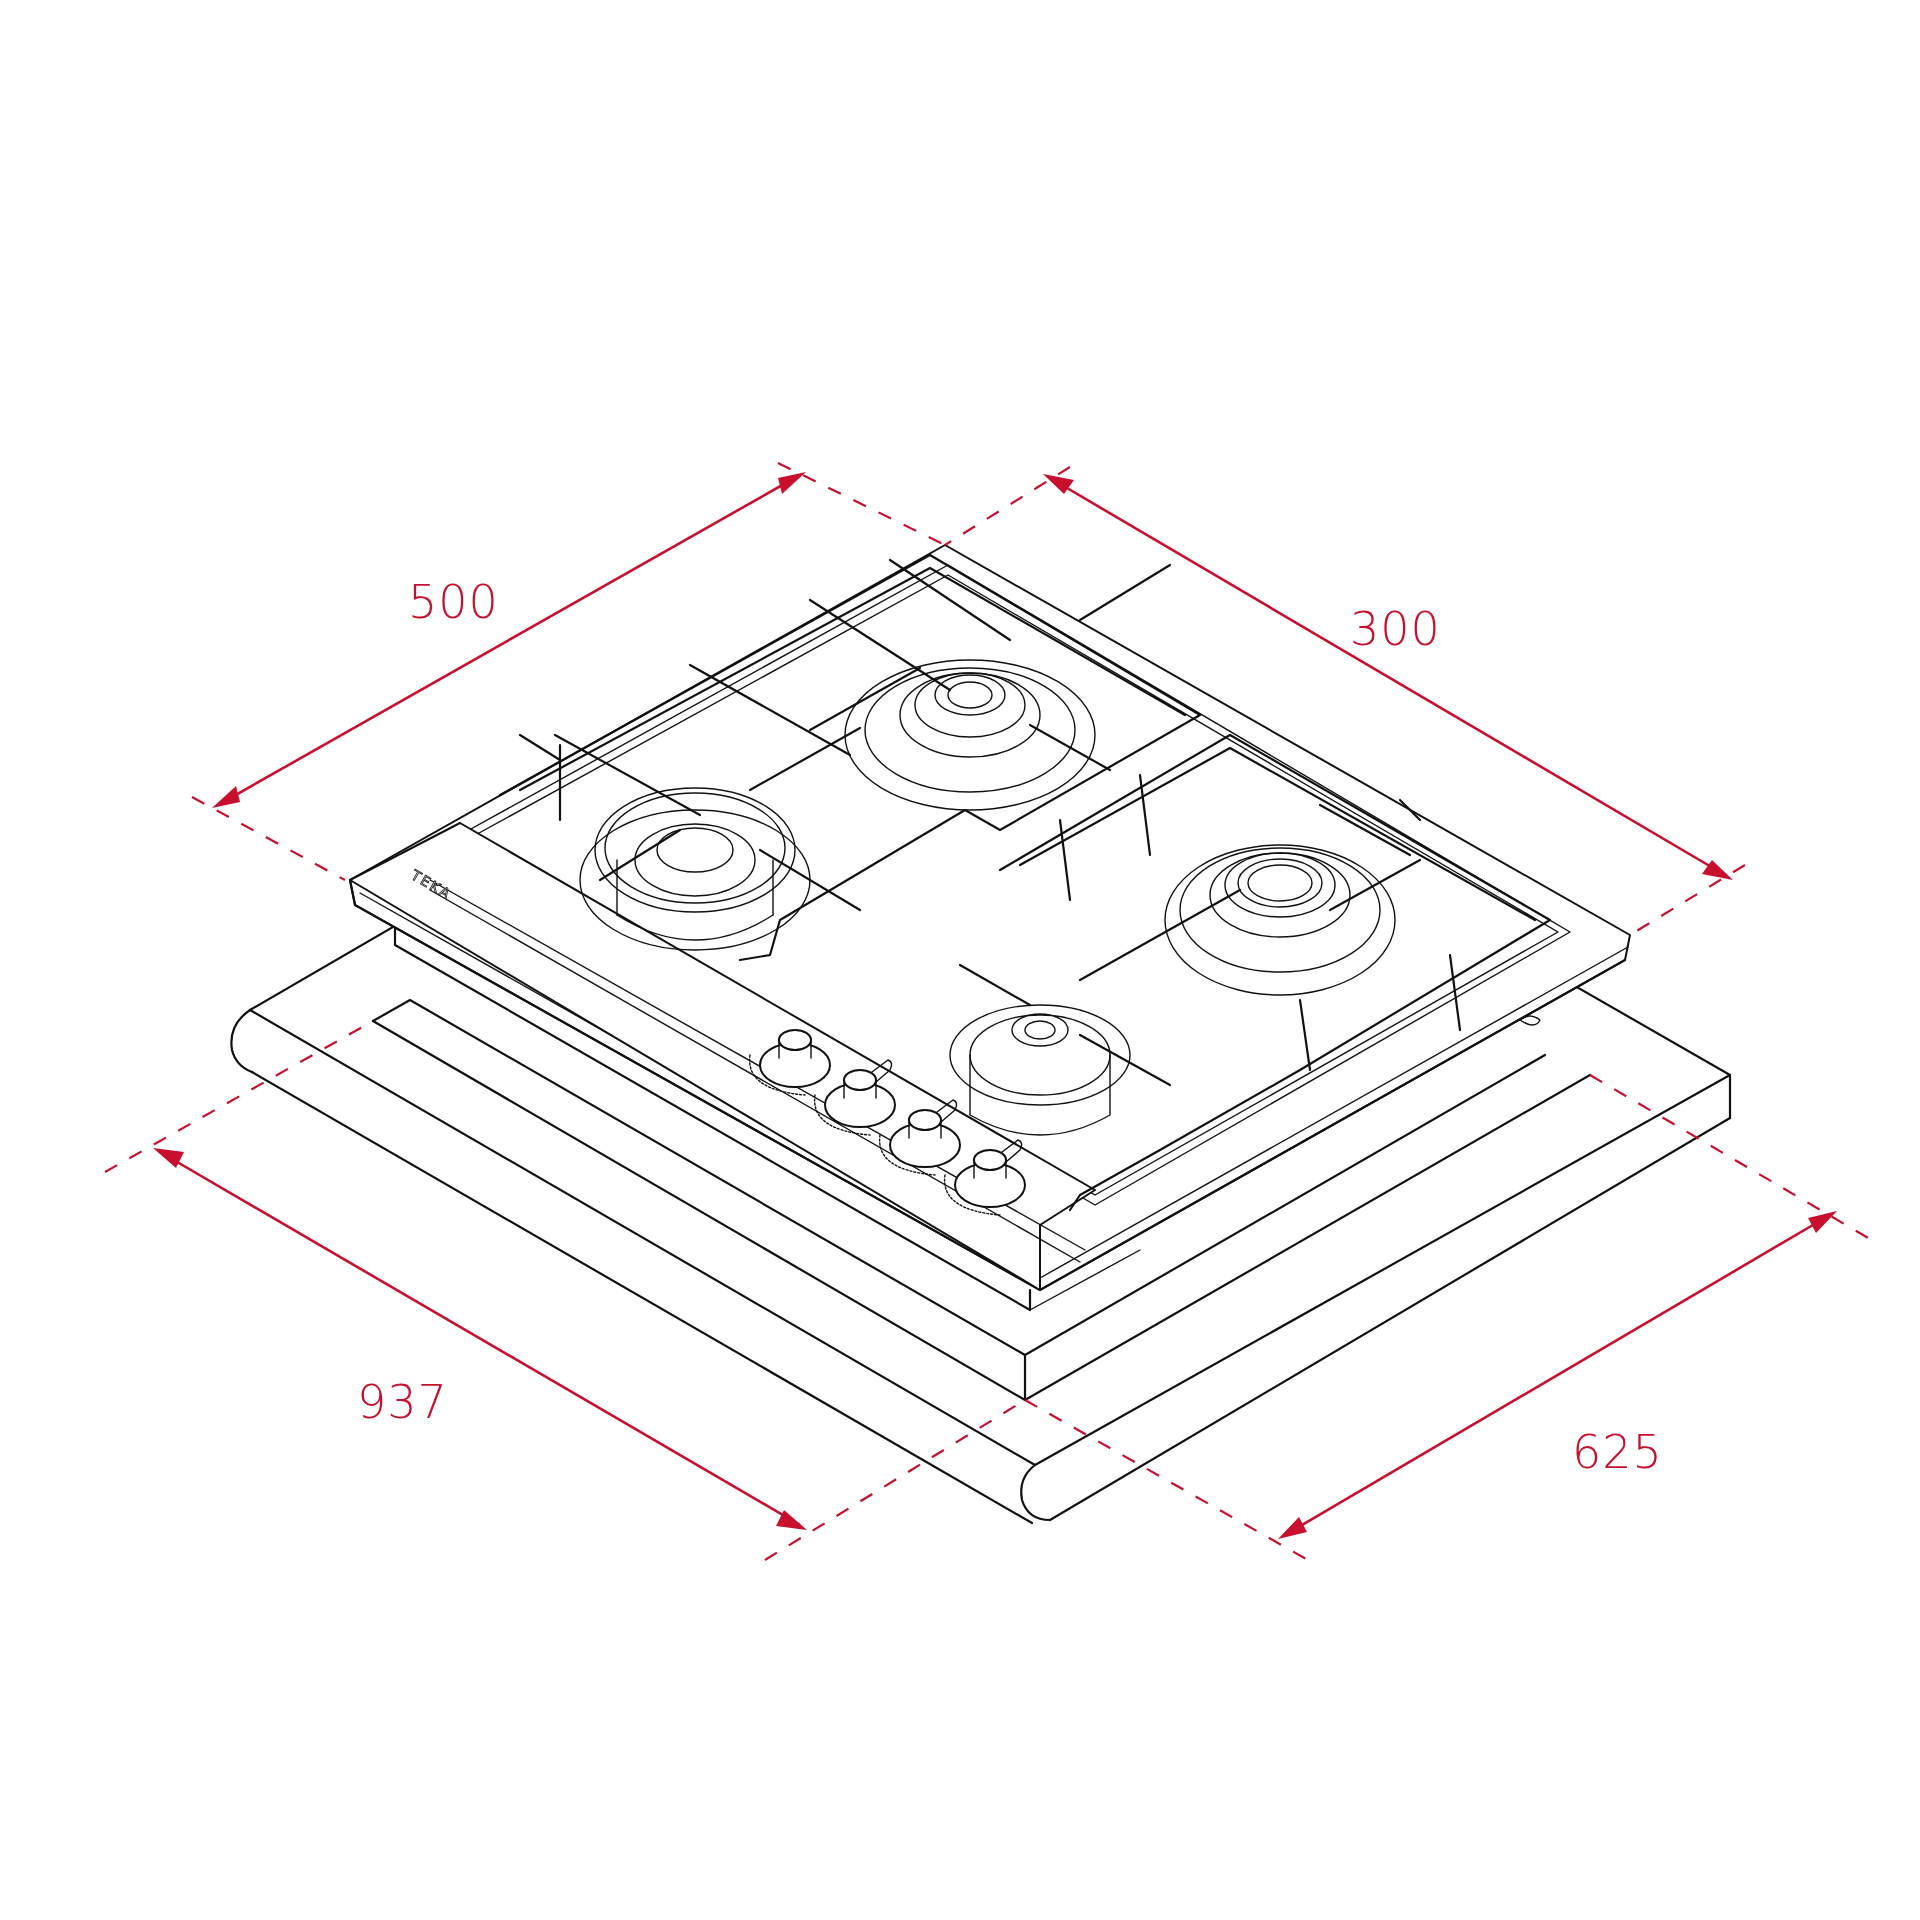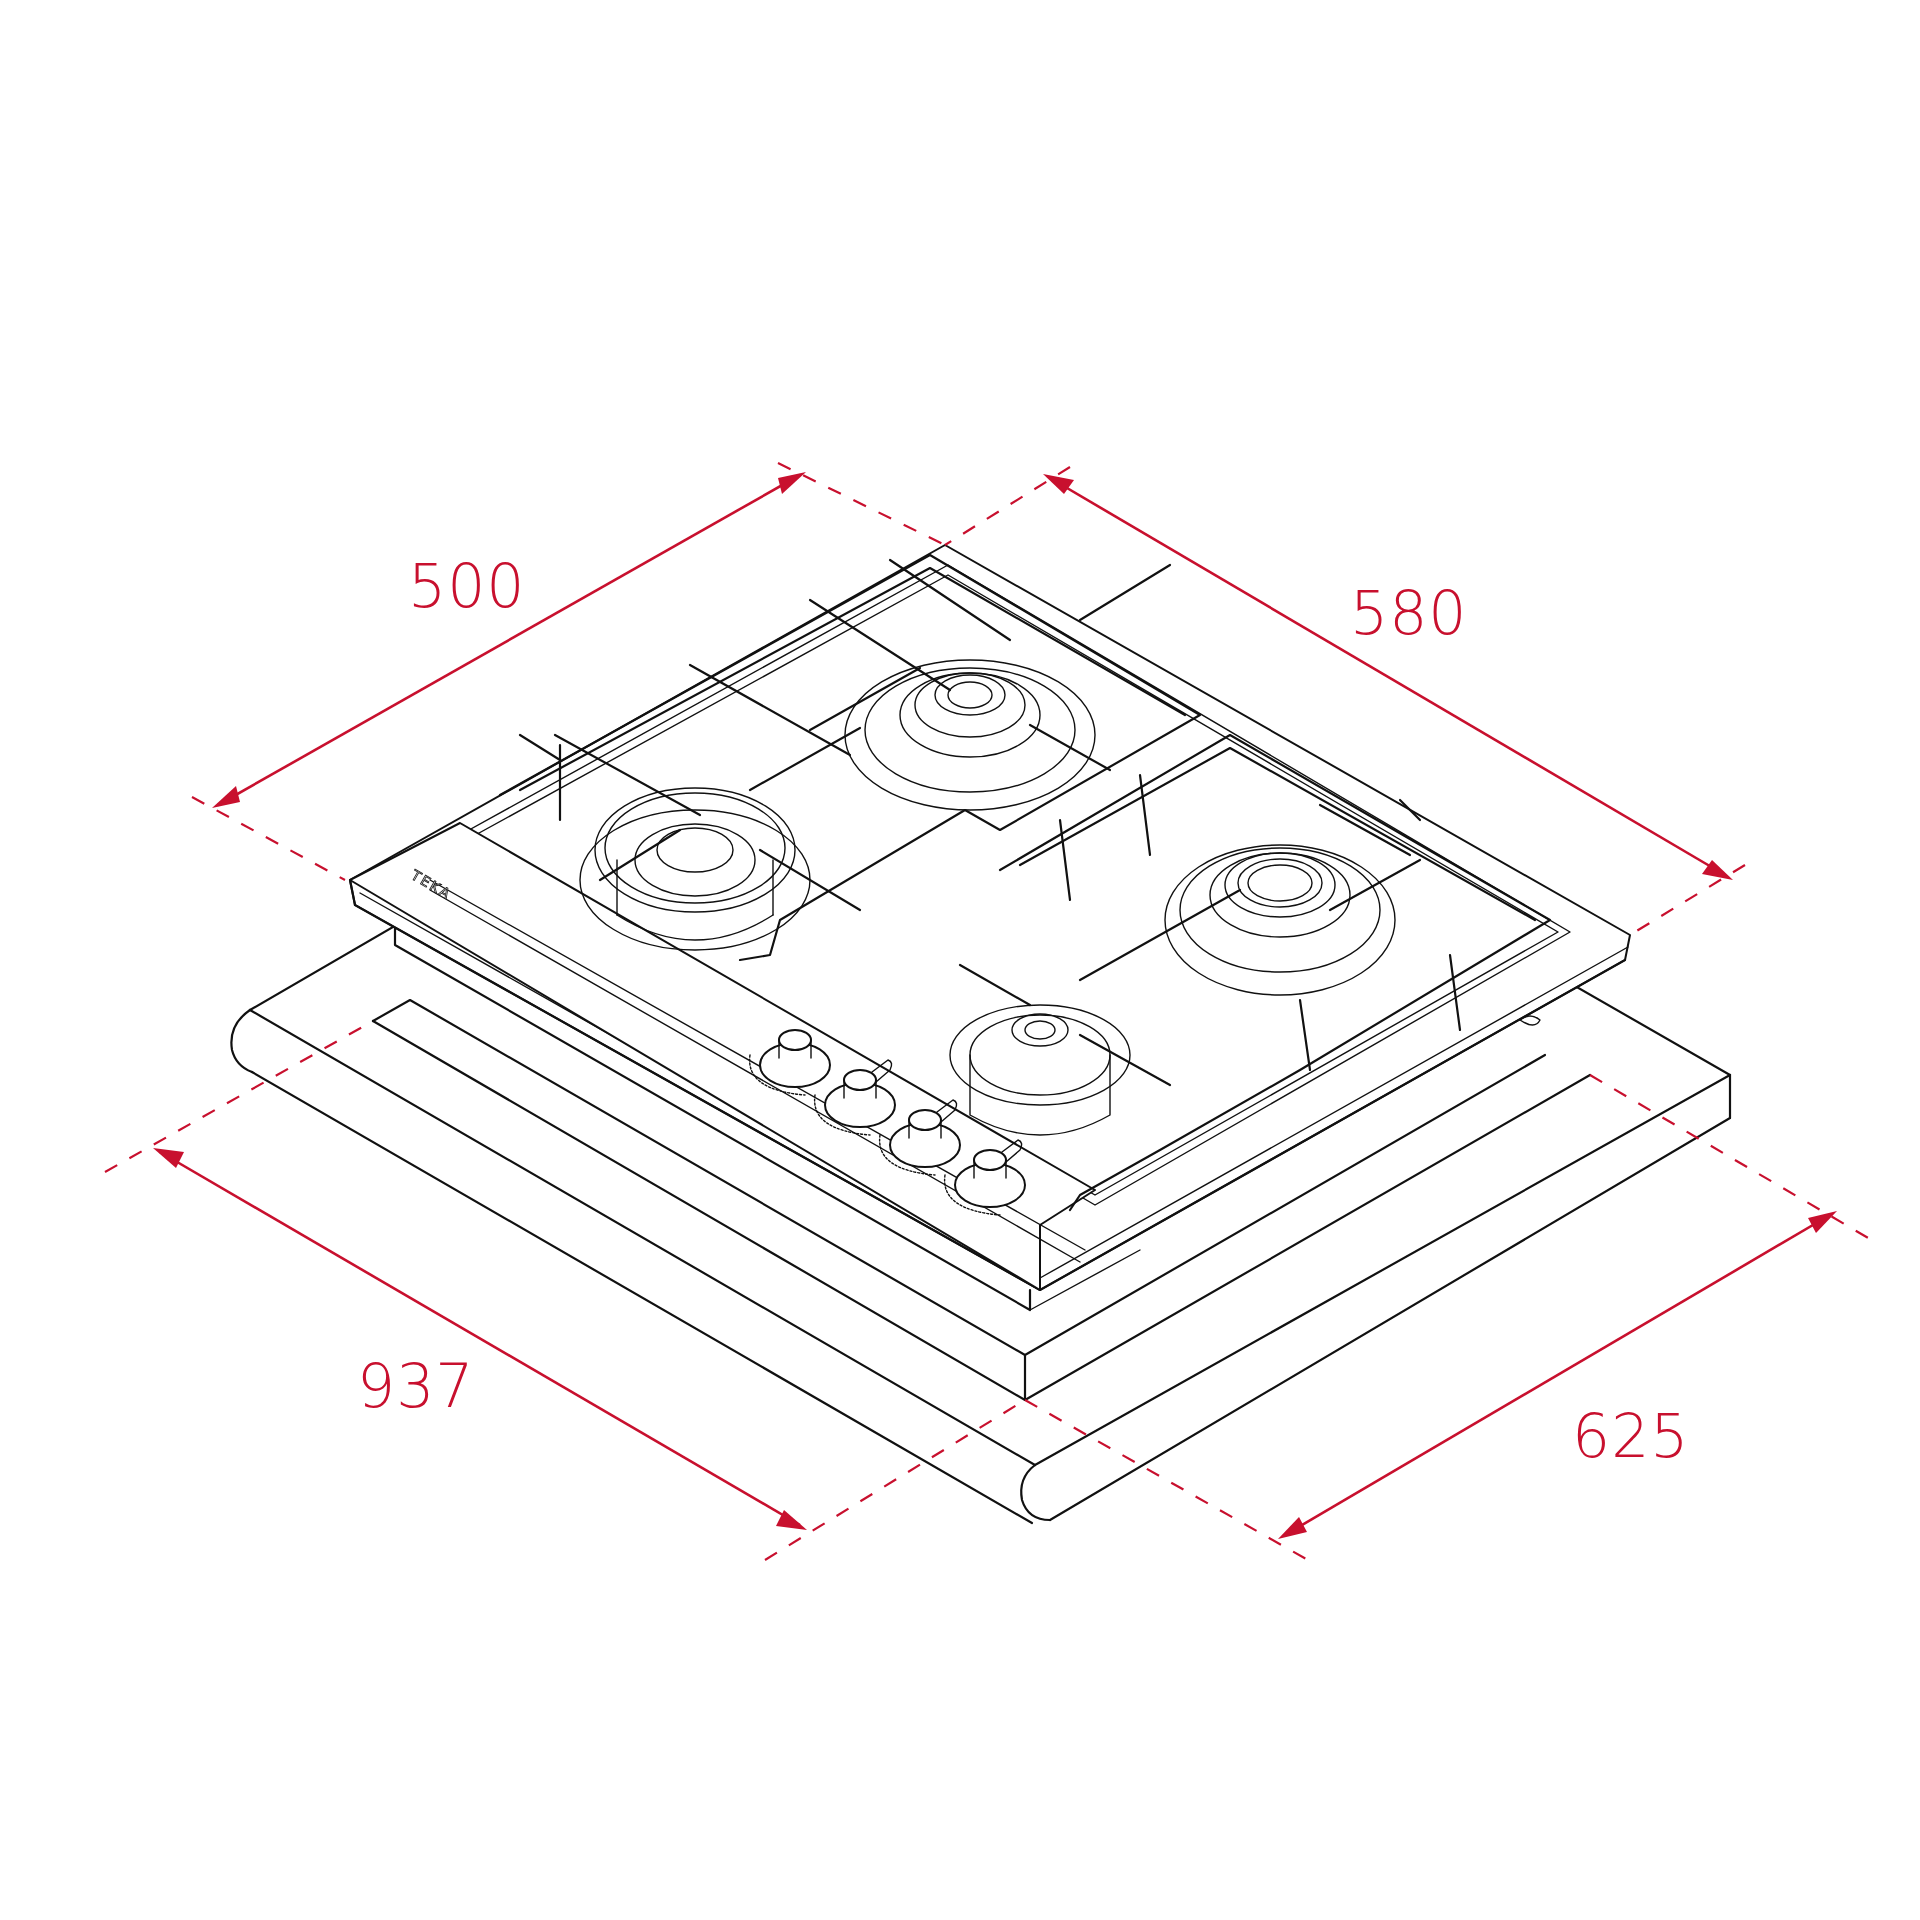--- a/index.html
+++ b/index.html
@@ -6,21 +6,21 @@
   body { width: 1920px; height: 1920px; position: relative; overflow: hidden;
          font-family: "Liberation Sans", sans-serif; }
   #drawing { position: absolute; left: 0; top: 0; width: 1920px; height: 1920px; }
   .ink { fill: none; stroke: #111111; stroke-width: 2.2; stroke-linejoin: round; stroke-linecap: round; }
   .ink-thin { fill: none; stroke: #111111; stroke-width: 1.4; stroke-linejoin: round; stroke-linecap: round; }
   .ink-fill { fill: #ffffff; stroke: #111111; stroke-width: 2; stroke-linejoin: round; }
   .dim { fill: none; stroke: #c8102e; stroke-width: 2.6; }
   .dim-dash { fill: none; stroke: #c8102e; stroke-width: 2.2; stroke-dasharray: 14 14; }
   .arrowhead { fill: #c8102e; }
   .dim-label { position: absolute; color: #c8102e; font-family: "DejaVu Sans", sans-serif;
-               font-size: 60px; font-weight: 300; letter-spacing: 1px; line-height: 1; }
+               font-size: 46px; font-weight: 300; letter-spacing: 1px; line-height: 1; margin-top: 23px; }
   .brand { font-family: "DejaVu Sans", sans-serif; font-size: 14px; letter-spacing: 2px;
            fill: #ffffff; stroke: #111111; stroke-width: 0.8; }
 </style>
 </head>
 <body>
 
 <svg id="drawing" viewBox="0 0 1920 1920" xmlns="http://www.w3.org/2000/svg">
 
   <g>
 
@@ -171,15 +171,15 @@
   <g>
     <path class="dim-dash" d="M 1590 1075 L 1875 1242"></path>
     <path class="dim-dash" d="M 1025 1400 L 1308 1560"></path>
     <path class="dim" d="M 1830 1215 L 1285 1535"></path>
     <polygon class="arrowhead" points="1837,1211 1816,1233 1808,1218"></polygon>
     <polygon class="arrowhead" points="1278,1539 1299,1517 1307,1532"></polygon>
   </g>
 </svg>
 
 <div class="dim-label" style="left:408px; top:556px;">500</div>
-<div class="dim-label" style="left:1350px; top:583px;">580</div>
+<div class="dim-label" style="left:1350px; top:583px;">300</div>
 <div class="dim-label" style="left:357px; top:1356px;">937</div>
 <div class="dim-label" style="left:1572px; top:1406px;">625</div>
 
 </body></html>

